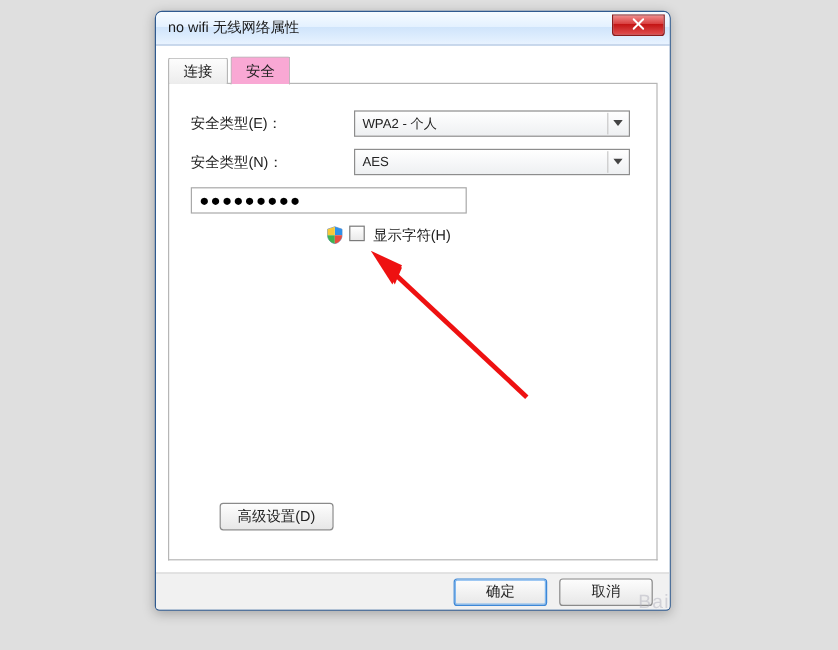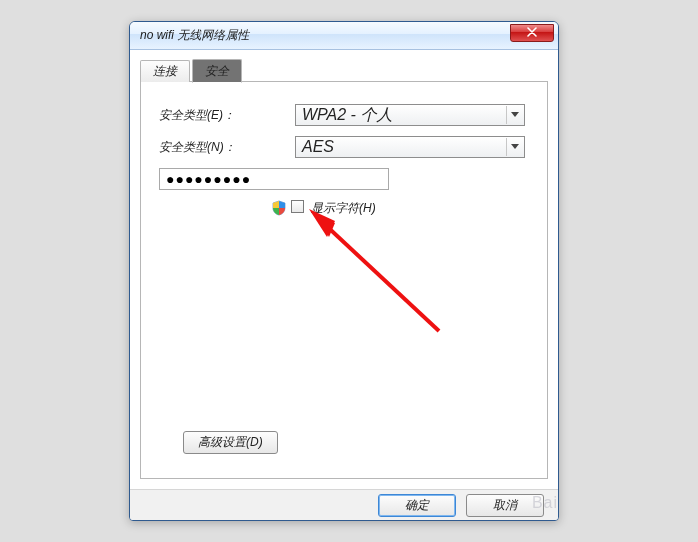--- a/index.html
+++ b/index.html
@@ -11,31 +11,30 @@
     width: 698px;
     height: 542px;
     position: relative;
     overflow: hidden;
   }
 
   
   .window {
     position: absolute;
     left: 129px;
-    top: 21px;
+    top: 9px;
     width: 430px;
     height: 500px;
     border: 1px solid #2f5a8f;
     border-radius: 6px 6px 4px 4px;
     background: #fff;
     box-shadow: 0 2px 10px rgba(0,0,0,0.25);
     display: flex;
     flex-direction: column;
     overflow: hidden;
-    font-style: italic;
   }
 
   
   .titlebar {
     height: 28px;
     background: linear-gradient(to bottom, #f6fbff 0%, #e4f1ff 45%, #cfe4fb 46%, #e8f3ff 100%);
     border-bottom: 1px solid #a7c1e0;
     display: flex;
     align-items: center;
     padding: 0 2px 0 10px;
@@ -96,21 +95,21 @@
     display: flex;
     align-items: center;
     border-radius: 2px 2px 0 0;
     position: relative;
     z-index: 1;
     color: #222;
     margin-top: 28px;
   }
   .tab.active {
     height: 24px;
-    background: #737373;
+    background: #f9a8d4;
     border-bottom: 1px solid #fff;
     margin-bottom: -1px;
     z-index: 2;
   }
 
   .tabcontent {
     border: 1px solid #b6b6b6;
     border-top: none;
     flex: 1;
     padding: 22px 18px 14px 18px;
@@ -131,21 +130,21 @@
   }
   .select {
     flex: 0 0 230px;
     height: 22px;
     border: 1px solid #8d8d8d;
     background: linear-gradient(to bottom, #ffffff, #eef0f2);
     display: flex;
     align-items: center;
     justify-content: space-between;
     padding: 0 2px 0 6px;
-    font-size: 16px;
+    font-size: 11px;
     color: #222;
   }
   .select .chevron {
     width: 16px;
     height: 18px;
     display:flex; align-items:center; justify-content:center;
     border-left: 1px solid #c7c7c7;
   }
   .select .chevron svg { width: 8px; height: 6px; }
   .textinput {

